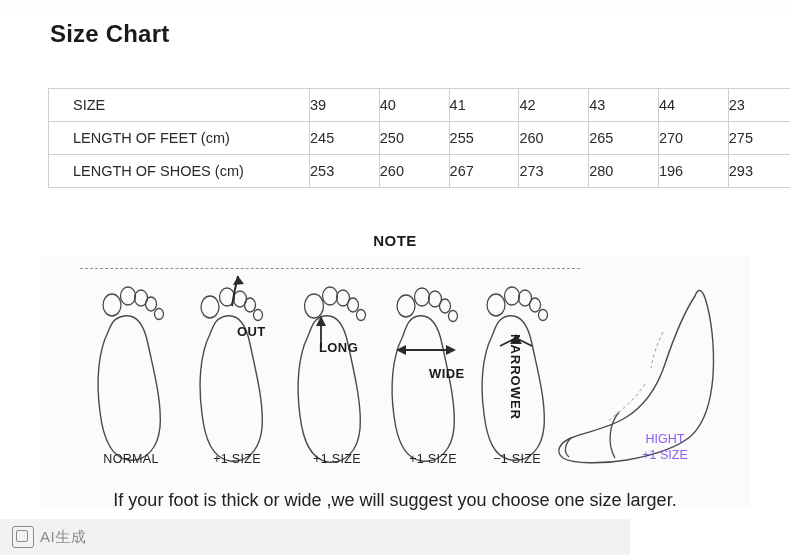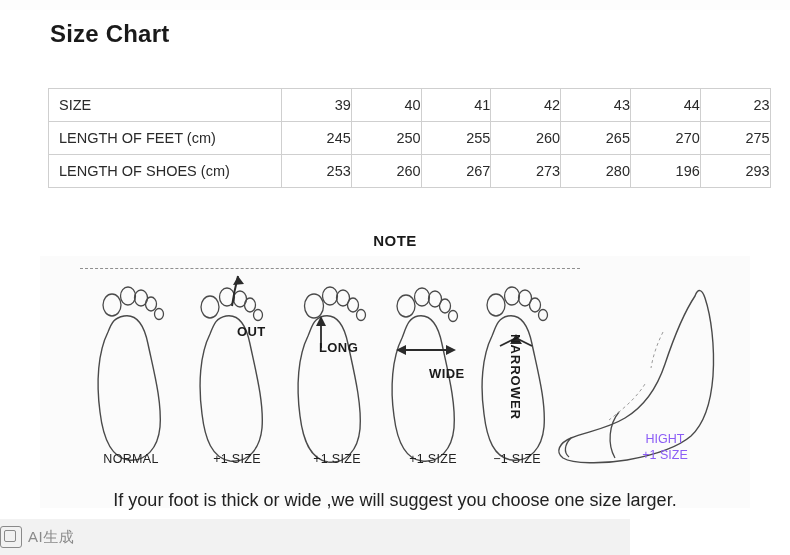--- a/index.html
+++ b/index.html
@@ -38,29 +38,29 @@
     top: 88px;
     width: 694px;
     border-collapse: collapse;
     table-layout: fixed;
   }
   .size-table td {
     border: 1px solid #cfcfcf;
     height: 32px;
     font-size: 14.5px;
     color: #2a2a2a;
-    padding: 0 10px;
+    padding: 0 24px;
     background: #ffffff;
   }
   .size-table td.label {
     text-align: left;
     width: 212px;
   }
   .size-table td.val {
-    text-align: right;
+    text-align: left;
     width: 68.8px;
     padding: 0;
   }
 
   
   .note-heading {
     position: absolute;
     left: 0;
     right: 0;
     top: 232px;
@@ -137,21 +137,21 @@
   .watermark {
     position: absolute;
     left: 0;
     bottom: 0;
     width: 630px;
     height: 36px;
     background: #f2f2f2;
     display: flex;
     align-items: center;
     gap: 6px;
-    padding-left: 0;
+    padding-left: 12px;
     box-sizing: border-box;
   }
   .wm-logo {
     width: 20px;
     height: 20px;
     border: 1.6px solid #8a8a8a;
     border-radius: 3px;
     position: relative;
   }
   .wm-logo:before {

